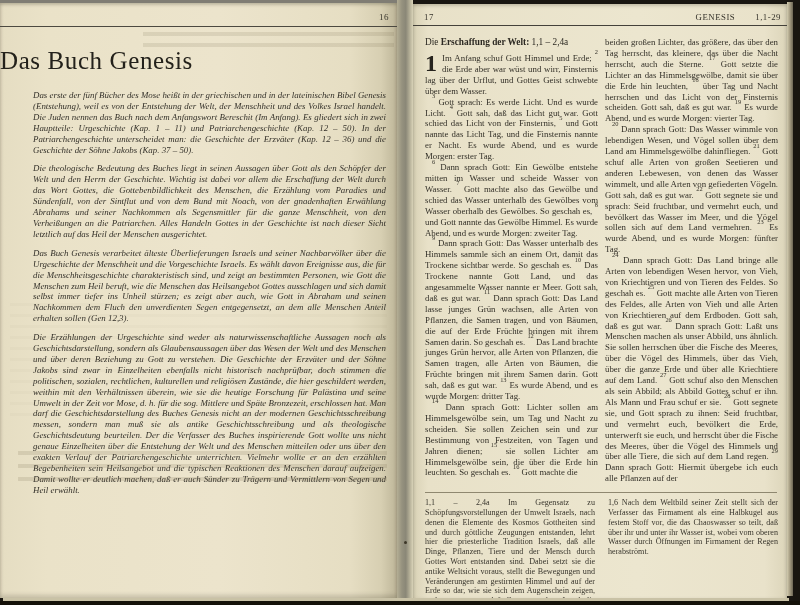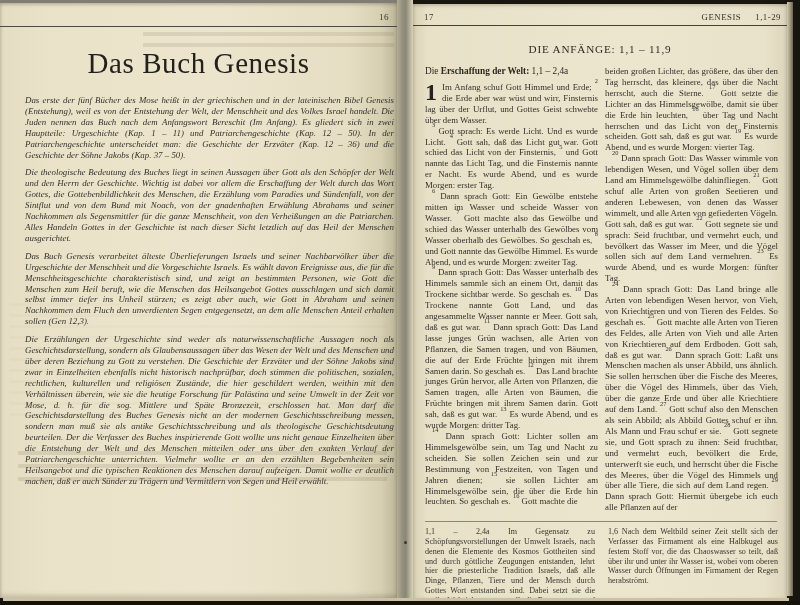--- a/index.html
+++ b/index.html
@@ -6,44 +6,44 @@
   .scene{position:relative;width:800px;height:605px;background:#191611;overflow:hidden;
          font-family:Liberation Serif, serif;color:#312e26;}
   .topshade{position:absolute;left:0;top:0;width:410px;height:4px;background:#807d74;}
   
   .page{position:absolute;overflow:hidden;}
   .page-left{left:0;top:3px;width:397px;height:595px;
     background:linear-gradient(90deg,#e5ddc2 0%,#eae2c8 12%,#ece4cc 55%,#e6dec3 88%,#d7cfb2 96%,#bdb598 100%);
     box-shadow:inset 0 2px 3px rgba(60,55,40,.25), inset 0 -3px 4px rgba(60,55,40,.2);}
   .lp-pagenum{position:absolute;top:9px;right:8px;font-size:9px;letter-spacing:.5px;color:#39362d;}
   .lp-rule{position:absolute;top:23px;left:0;width:100%;border-top:1px solid #4c4940;}
-  .lp-title{margin:44px 0 0 0;text-align:center;font-size:29px;font-weight:400;
+  .lp-title{margin:44px 0 0 0;text-align:left;font-size:25px;font-weight:400;
             letter-spacing:.6px;color:#23211b;}
   .lp-body{margin:15px 3px 0 25px;font-style:italic;font-size:8.9px;line-height:10.9px;
            text-align:justify;color:#34312a;}
-  .intro-para{margin:0;}
+  .intro-para{margin:8px;}
   .intro-para + .intro-para{margin-top:7px;}
   .ghost{position:absolute;pointer-events:none;filter:blur(.4px);}
   .ghost-top{top:27px;height:24px;left:36%;right:3px;
     background:repeating-linear-gradient(to bottom,transparent 0 2px,rgba(112,100,72,.14) 2px 6px,transparent 6px 11px);}
   .ghost-bottom{top:448px;height:38px;left:18px;right:10px;
     background:repeating-linear-gradient(to bottom,rgba(110,98,70,.16) 0 4px,transparent 4px 13px);}
   .ghost-mid{top:300px;height:120px;left:10px;right:10px;opacity:.05;
     background:repeating-linear-gradient(to bottom,rgba(100,90,60,.5) 0 3px,transparent 3px 11px);}
   
   .gutter{position:absolute;left:397px;top:0;width:16px;height:599px;
     background:linear-gradient(90deg,#b4ae94 0%,#96927f 30%,#8a8777 55%,#b5b098 80%,#d9d3b8 100%);}
   .speck{position:absolute;border-radius:50%;background:#3c3627;}
   
   .page-right{left:413px;top:4px;width:374px;height:599px;
     background:linear-gradient(90deg,#d9d2b6 0%,#e8e1c8 4%,#ece6cf 60%,#e9e2ca 94%,#dcd5ba 100%);
     box-shadow:inset 0 2px 3px rgba(60,55,40,.22), inset 0 -3px 4px rgba(60,55,40,.2);}
   .rp-header{display:flex;justify-content:space-between;align-items:baseline;
              padding:8px 6px 0 11px;font-size:8.8px;letter-spacing:.5px;color:#35322a;}
-  .rh-ref{margin-left:14px;}
+  .rh-ref{margin-left:20px;}
   .rp-rule{margin:3px 0 0 0;border-top:1.4px solid #44413a;}
   .rp-section{margin-top:17px;text-align:center;font-size:11.2px;letter-spacing:.8px;color:#2d2a23;}
   .rp-cols{display:flex;gap:7px;padding:11px 9px 0 12px;}
   .col{flex:1;min-width:0;}
   .pericope{margin:0 0 6px 0;font-size:9.3px;color:#2c2922;}
   .pericope .b{font-weight:bold;}
   .verse{margin:0;font-size:8.8px;line-height:10.9px;text-align:justify;text-indent:7px;color:#333028;}
   .verse.opening{text-indent:0;}
   .verse.cont{text-indent:0;}
   .verse sup{font-size:6.4px;line-height:0;position:relative;top:-2.6px;letter-spacing:0;}
@@ -83,21 +83,20 @@
 
   <div class="gutter"></div>
   <div class="speck" style="left:404px;top:541px;width:3px;height:3px;"></div>
 
   <div class="page page-right">
     <div class="rp-header">
       <span class="rp-pagenum">17</span>
       <span class="rp-runhead"><span>GENESIS</span><span class="rh-ref">1,1-29</span></span>
     </div>
     <div class="rp-rule"></div>
-    <div class="rp-section">DIE ANFÄNGE: 1,1 – 11,9</div>
 
     <div class="rp-cols">
       <div class="col">
         <p class="pericope"><span>Die </span><span class="b">Erschaffung der Welt:</span><span> 1,1 – 2,4a</span></p>
         <p class="verse opening"><span class="dropcap">1</span><span class="vtext">Im Anfang schuf Gott Himmel und Erde; <sup>2</sup> die Erde aber war wüst und wirr, Finsternis lag über der Urflut, und Gottes Geist schwebte über dem Wasser.</span></p>
         <div>
             <p class="verse"><sup>3</sup> Gott sprach: Es werde Licht. Und es wurde Licht. <sup>4</sup> Gott sah, daß das Licht gut war. Gott schied das Licht von der Finsternis, <sup>5</sup> und Gott nannte das Licht Tag, und die Finsternis nannte er Nacht. Es wurde Abend, und es wurde Morgen: erster Tag.</p>
             <p class="verse"><sup>6</sup> Dann sprach Gott: Ein Gewölbe entstehe mitten im Wasser und scheide Wasser von Wasser. <sup>7</sup> Gott machte also das Gewölbe und schied das Wasser unterhalb des Gewölbes vom Wasser oberhalb des Gewölbes. So geschah es, <sup>8</sup> und Gott nannte das Gewölbe Himmel. Es wurde Abend, und es wurde Morgen: zweiter Tag.</p>
             <p class="verse"><sup>9</sup> Dann sprach Gott: Das Wasser unterhalb des Himmels sammle sich an einem Ort, damit das Trockene sichtbar werde. So geschah es. <sup>10</sup> Das Trockene nannte Gott Land, und das angesammelte Wasser nannte er Meer. Gott sah, daß es gut war. <sup>11</sup> Dann sprach Gott: Das Land lasse junges Grün wachsen, alle Arten von Pflanzen, die Samen tragen, und von Bäumen, die auf der Erde Früchte bringen mit ihrem Samen darin. So geschah es. <sup>12</sup> Das Land brachte junges Grün hervor, alle Arten von Pflanzen, die Samen tragen, alle Arten von Bäumen, die Früchte bringen mit ihrem Samen darin. Gott sah, daß es gut war. <sup>13</sup> Es wurde Abend, und es wurde Morgen: dritter Tag.</p>
             <p class="verse"><sup>14</sup> Dann sprach Gott: Lichter sollen am Himmelsgewölbe sein, um Tag und Nacht zu scheiden. Sie sollen Zeichen sein und zur Bestimmung von Festzeiten, von Tagen und Jahren dienen; <sup>15</sup> sie sollen Lichter am Himmelsgewölbe sein, die über die Erde hin leuchten. So geschah es. <sup>16</sup> Gott machte die</p>

